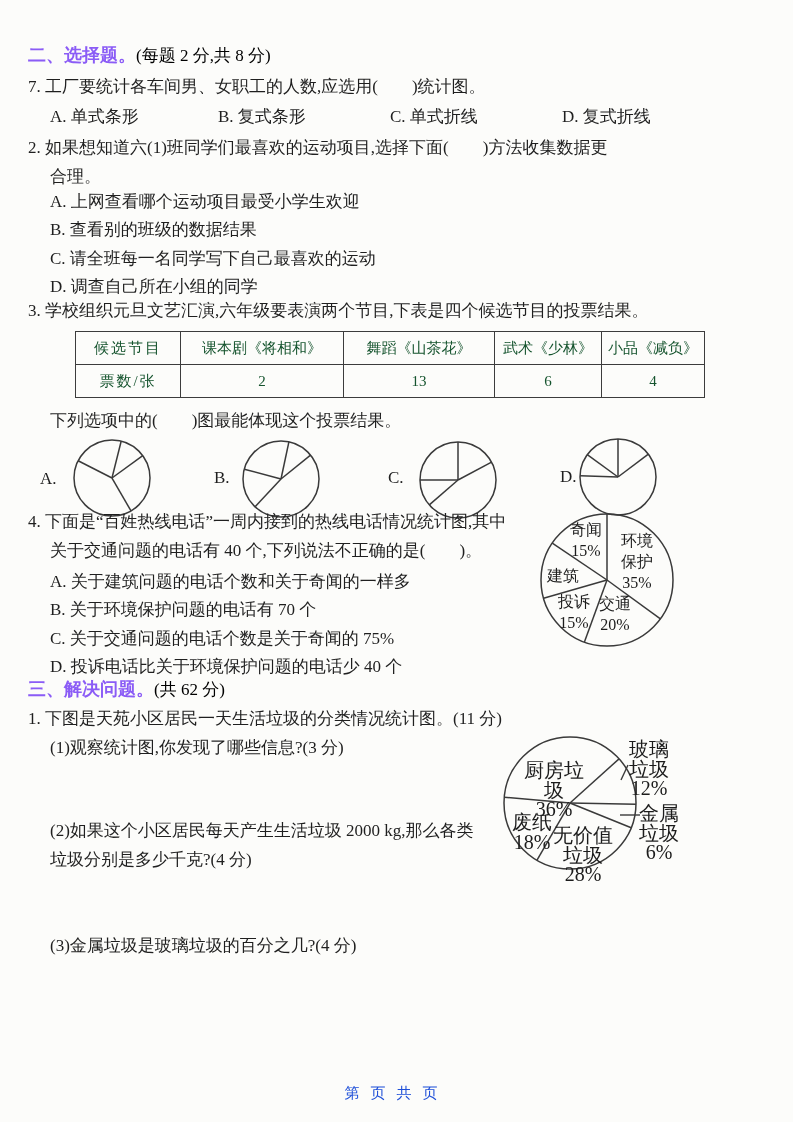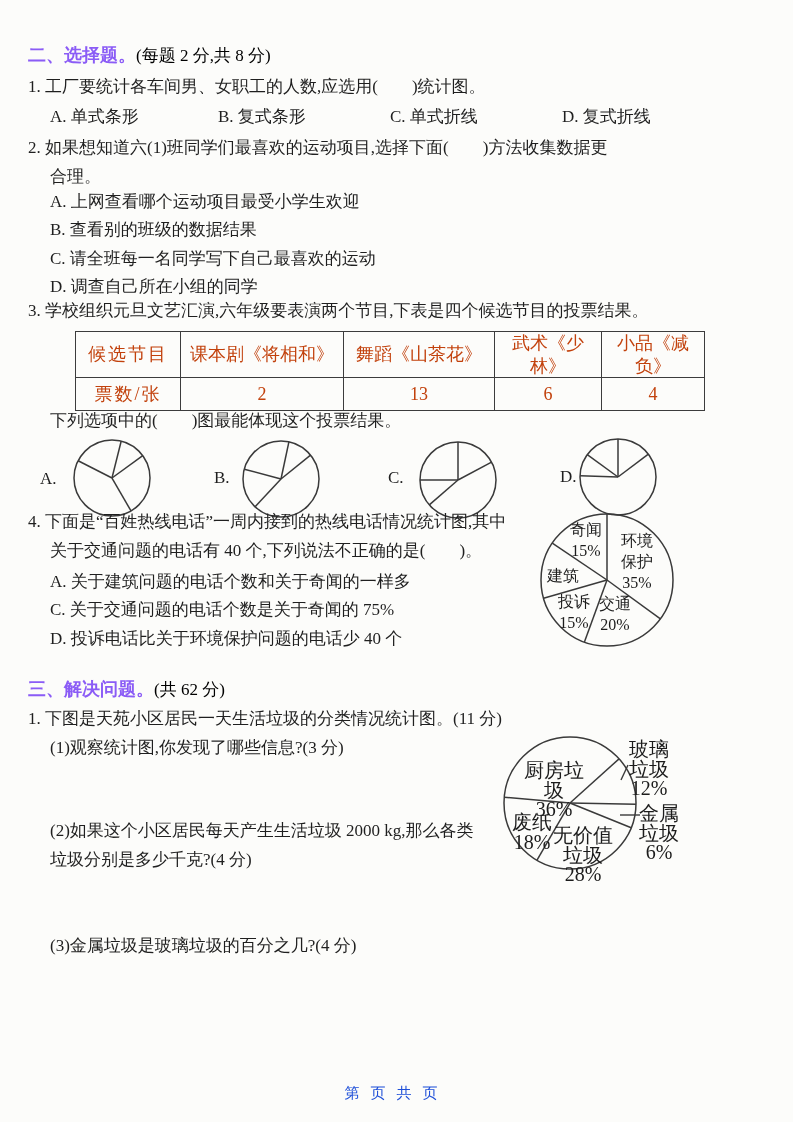--- a/index.html
+++ b/index.html
@@ -9,21 +9,21 @@
     font-family:"Liberation Serif","DejaVu Serif",serif;
     font-size:17px;line-height:1.25;overflow:hidden;
   }
   .abs{position:absolute;}
   .h-bold{font-family:"Liberation Sans","DejaVu Sans",sans-serif;font-weight:700;font-size:18px;color:#8b5cf6;}
   .h-note{font-size:17px;color:#000000;}
   .line{white-space:nowrap;}
   .optrow span{position:absolute;white-space:nowrap;top:0;}
   .optlist div{height:28.3px;white-space:nowrap;}
   
-  table.vote{border-collapse:collapse;font-size:18px;color:#c2410c;}
+  table.vote{border-collapse:collapse;font-size:15px;color:#14532d;}
   table.vote td{border:1.6px solid #3c3c3c;text-align:center;padding:0 6px;height:32px;background:transparent;}
   td.c0{width:92px;letter-spacing:2px;}
   td.c1{width:150px;} td.c2{width:138px;} td.c3{width:94px;} td.c4{width:90px;}
   
   .pie-wrap{position:absolute;}
   .pie-wrap svg{position:absolute;left:0;top:0;overflow:visible;}
   .plabel{position:absolute;text-align:center;color:#1c1c1c;}
   .plabel span{display:block;}
   .pl-16{font-size:16px;line-height:21px;}
   .pl-15{font-size:20px;line-height:19.5px;}
@@ -34,21 +34,21 @@
 </style>
 </head>
 <body>
 
 <div class="page">
 
   <div class="abs" style="left:28px;top:44px;">
     <span class="h-bold">二、选择题。</span><span class="h-note">(每题 2 分,共 8 分)</span>
   </div>
 
-  <div class="abs line" style="left:28px;top:76px;">1. 工厂要统计各车间男、女职工的人数,应选用(　　)统计图。</div>
+  <div class="abs line" style="left:28px;top:76px;">7. 工厂要统计各车间男、女职工的人数,应选用(　　)统计图。</div>
   <div class="abs optrow" style="left:0;top:106px;width:793px;height:24px;">
     <span style="left:50px;">A. 单式条形</span>
     <span style="left:218px;">B. 复式条形</span>
     <span style="left:390px;">C. 单式折线</span>
     <span style="left:562px;">D. 复式折线</span>
   </div>
 
   <div class="abs line" style="left:28px;top:137px;">2. 如果想知道六(1)班同学们最喜欢的运动项目,选择下面(　　)方法收集数据更</div>
   <div class="abs line" style="left:50px;top:166px;">合理。</div>
   <div class="abs optlist" style="left:50px;top:191px;">
@@ -120,20 +120,21 @@
         <line x1="41" y1="41" x2="71.34814938179713" y2="18.131029120222163" stroke="#3a3a3a" stroke-width="1.5"></line>
         <line x1="41" y1="41" x2="3.023148573274362" y2="39.67381912530495" stroke="#3a3a3a" stroke-width="1.5"></line>
         <line x1="41" y1="41" x2="10.257354213751992" y2="18.66416041288603" stroke="#3a3a3a" stroke-width="1.5"></line>
       </svg>
   </div>
 
   <div class="abs line" style="left:28px;top:511px;">4. 下面是“百姓热线电话”一周内接到的热线电话情况统计图,其中</div>
   <div class="abs line" style="left:50px;top:540px;">关于交通问题的电话有 40 个,下列说法不正确的是(　　)。</div>
   <div class="abs optlist" style="left:50px;top:571px;">
     <div>A. 关于建筑问题的电话个数和关于奇闻的一样多</div>
+    <div>B. 关于环境保护问题的电话有 70 个</div>
     <div>C. 关于交通问题的电话个数是关于奇闻的 75%</div>
     <div>D. 投诉电话比关于环境保护问题的电话少 40 个</div>
   </div>
 
   <div class="pie-wrap" style="left:537px;top:503px;width:160px;height:160px;">
     <svg width="160" height="160">
         <circle cx="70" cy="77" r="66" fill="none" stroke="#3a3a3a" stroke-width="1.5"></circle>
         <line x1="70" y1="77" x2="70" y2="11" stroke="#3a3a3a" stroke-width="1.5"></line>
         <line x1="70" y1="77" x2="123.39512162874652" y2="115.79382665130322" stroke="#3a3a3a" stroke-width="1.5"></line>
         <line x1="70" y1="77" x2="47.42667054050587" y2="139.01971297186995" stroke="#3a3a3a" stroke-width="1.5"></line>

